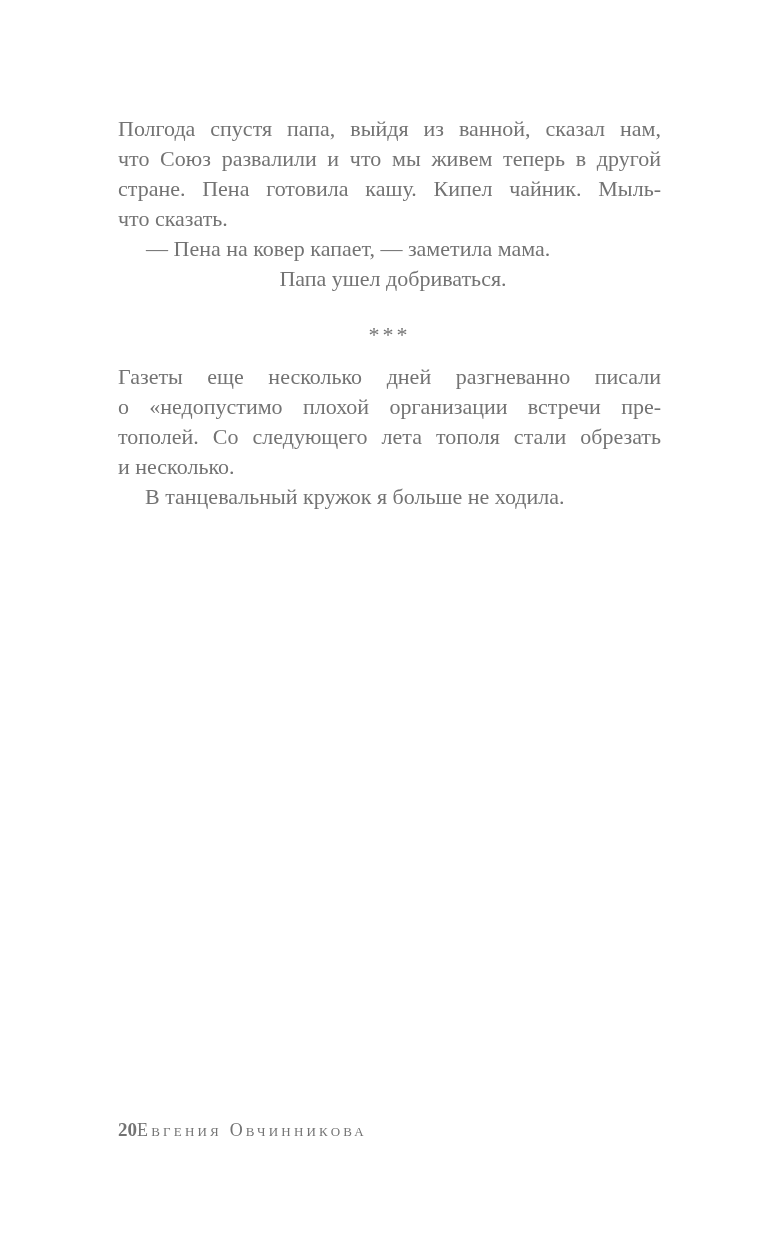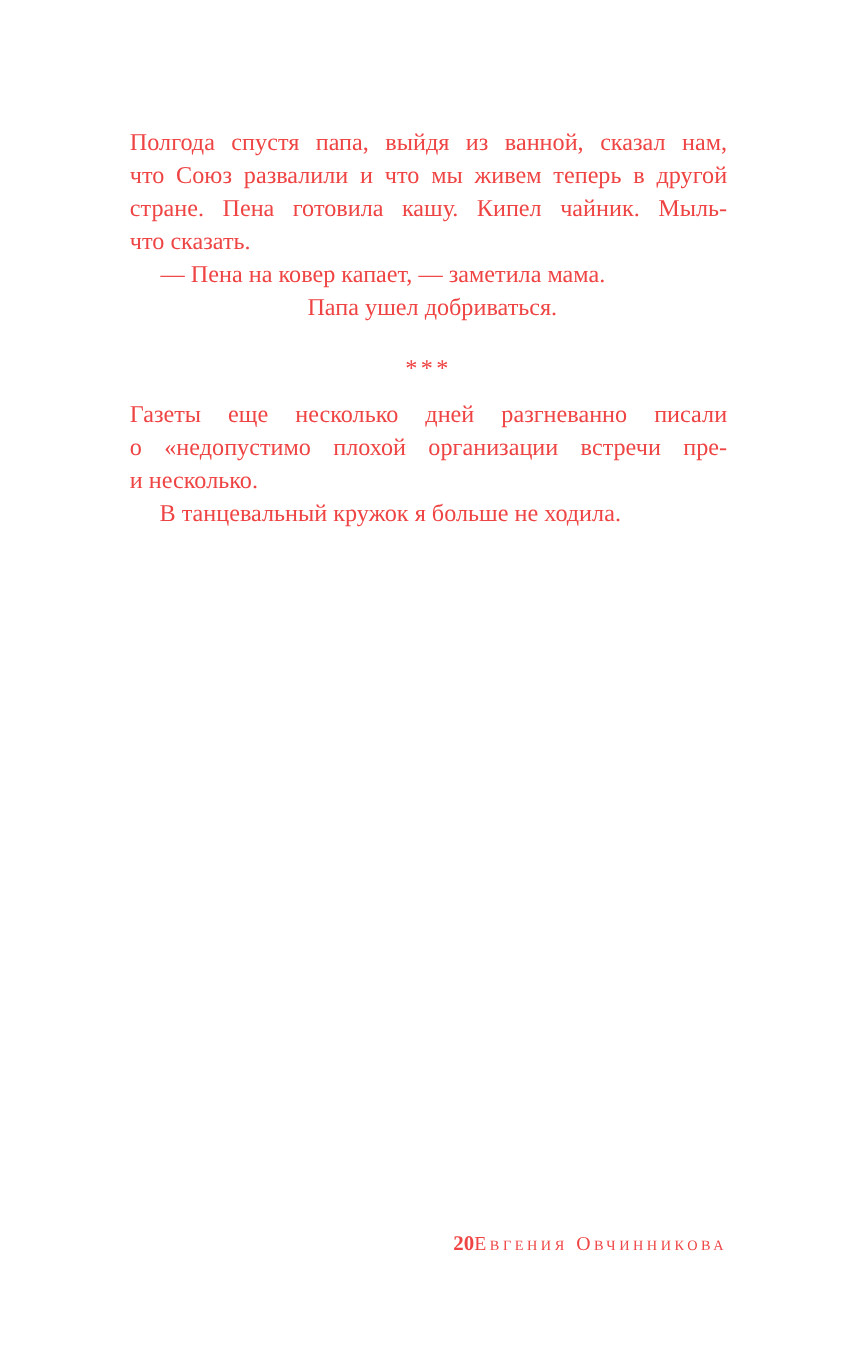--- a/index.html
+++ b/index.html
@@ -6,21 +6,21 @@
     margin: 0;
     padding: 0;
     background: #ffffff;
   }
   .page {
     position: relative;
     width: 768px;
     height: 1240px;
     background: #ffffff;
     font-family: "Liberation Serif", "DejaVu Serif", serif;
-    color: #ef4444;
+    color: #737373;
     overflow: hidden;
   }
   .content {
     position: absolute;
     left: 118px;
     top: 114px;
     width: 543px;
   }
   .line {
     font-size: 22px;
@@ -37,21 +37,21 @@
     text-align: center;
     letter-spacing: 3px;
     margin: 26px 0 12px 0;
   }
   .footer {
     position: absolute;
     left: 118px;
     width: 543px;
     top: 1118px;
     display: flex;
-    justify-content: flex-end;
+    justify-content: flex-start;
     align-items: baseline;
   }
   .page-number {
     font-weight: bold;
     font-size: 19px;
     line-height: 24px;
   }
   .running-head {
     font-variant: small-caps;
     font-size: 18px;
@@ -70,20 +70,21 @@
         <div class="line justify">что Союз развалили и что мы живем теперь в другой</div>
         <div class="line justify">стране. Пена готовила кашу. Кипел чайник. Мыль-</div>
         <div class="line">что сказать.</div>
         <div class="line" style="padding-left: 28px;">— Пена на ковер капает, — заметила мама.</div>
         <div class="line" style="padding-left: 7px; text-align: center;">Папа ушел добриваться.</div>
       </div>
     <div class="separator">***</div>
     <div>
         <div class="line justify">Газеты еще несколько дней разгневанно писали</div>
         <div class="line justify">о «недопустимо плохой организации встречи пре-</div>
+        <div class="line justify">тополей. Со следующего лета тополя стали обрезать</div>
         <div class="line">и несколько.</div>
         <div class="line" style="padding-left: 27px;">В танцевальный кружок я больше не ходила.</div>
       </div>
   </div>
 
   <div class="footer">
     <span class="page-number">20</span>
     <span class="running-head">Евгения Овчинникова</span>
   </div>
 

